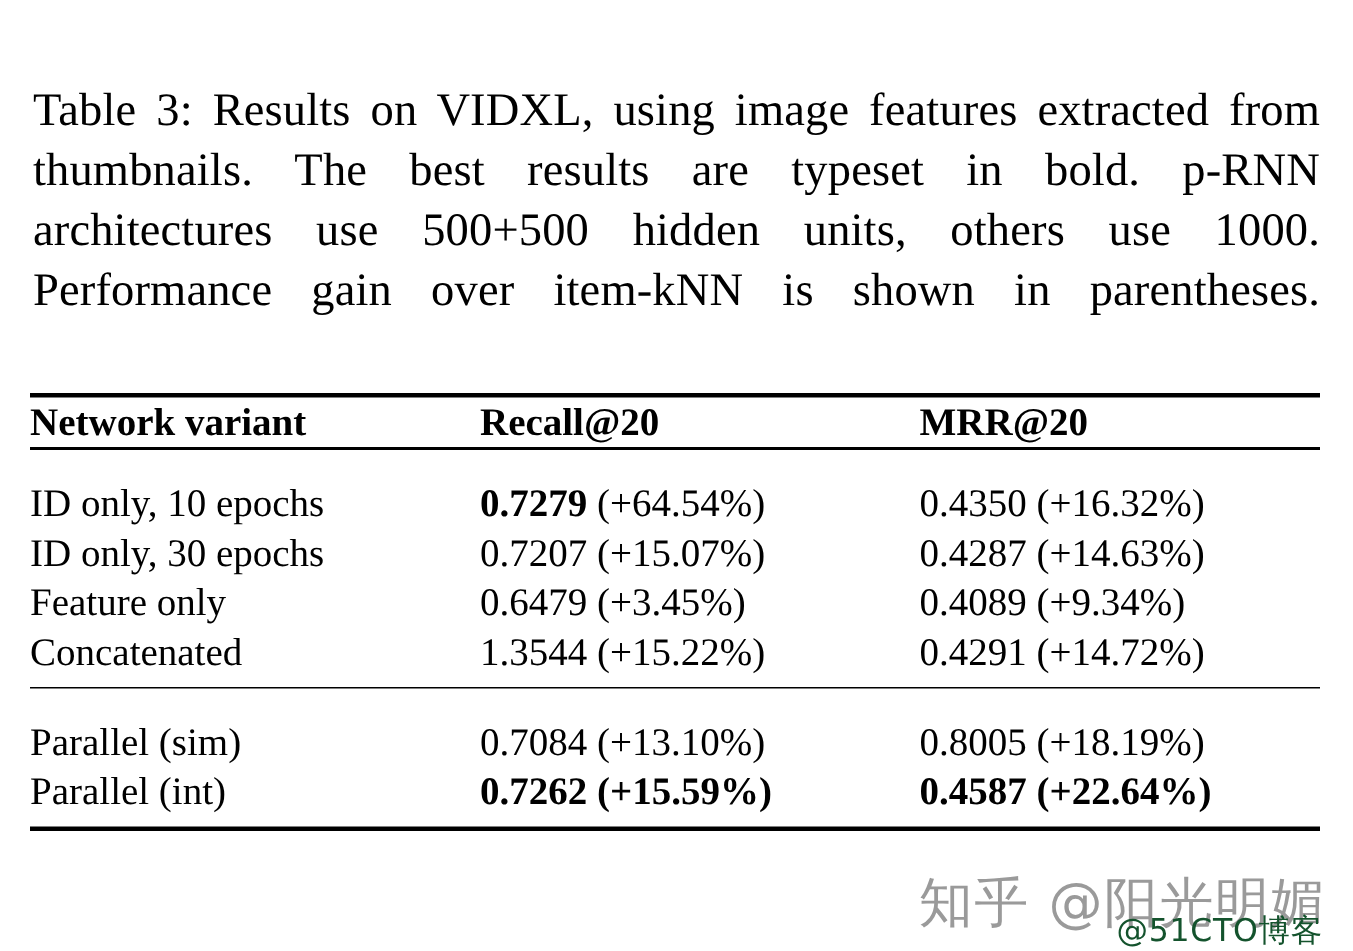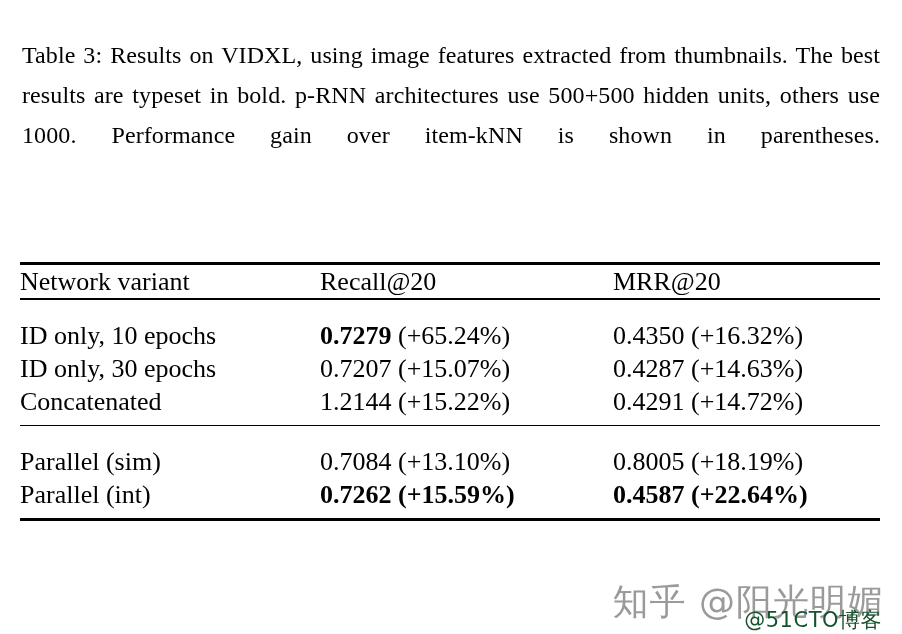--- a/index.html
+++ b/index.html
@@ -15,23 +15,23 @@
     overflow: hidden;
     font-family: "Liberation Serif", "DejaVu Serif", serif;
     color: #000000;
     -webkit-font-smoothing: antialiased;
   }
 
   
   #caption {
     position: absolute;
     left: 22px;
-    top: 11px;
+    top: 22px;
     width: 858px;
-    font-size: 24px;
+    font-size: 31px;
     line-height: 40px;
     text-align: justify;
     text-justify: inter-word;
     letter-spacing: 0.1px;
   }
   
   #caption::after {
     content: "";
     display: inline-block;
     width: 100%;
@@ -69,21 +69,21 @@
   table.datatable td {
     text-align: left;
     vertical-align: baseline;
     padding: 0;
     font-size: 26px;
     line-height: 33px;
     white-space: nowrap;
   }
 
   thead th {
-    font-weight: normal;
+    font-weight: bold;
     font-size: 26.5px;
     padding: 7px 0 9px 15px;
   }
   tbody td {
     font-weight: normal;
     padding: 2.5px 0 2.5px 15px;
   }
 
   tbody tr.pad-top td { padding-top: 19px; }
   tbody tr.pad-bot td { padding-bottom: 7px; }
@@ -142,31 +142,36 @@
 
   <table class="datatable">
     <colgroup>
       <col class="c-name">
         <col class="c-rec">
         <col class="c-mrr">
     </colgroup>
     <tbody id="group-0-body">
         <tr class="pad-top">
           <td>ID only, 10 epochs</td>
-          <td><span class="b">0.7279</span>&nbsp;<span>(+65.24%)</span></td>
+          <td><span class="b">0.7279</span>&nbsp;<span>(+64.54%)</span></td>
           <td><span>0.4350</span>&nbsp;<span>(+16.32%)</span></td>
         </tr>
         <tr>
           <td>ID only, 30 epochs</td>
           <td><span>0.7207</span>&nbsp;<span>(+15.07%)</span></td>
           <td><span>0.4287</span>&nbsp;<span>(+14.63%)</span></td>
         </tr>
+        <tr>
+          <td>Feature only</td>
+          <td><span>0.6479</span>&nbsp;<span>(+3.45%)</span></td>
+          <td><span>0.4089</span>&nbsp;<span>(+9.34%)</span></td>
+        </tr>
         <tr class="pad-bot">
           <td>Concatenated</td>
-          <td><span>1.2144</span>&nbsp;<span>(+15.22%)</span></td>
+          <td><span>1.3544</span>&nbsp;<span>(+15.22%)</span></td>
           <td><span>0.4291</span>&nbsp;<span>(+14.72%)</span></td>
         </tr>
       </tbody>
   </table>
 
   <div class="rule-thin"></div>
 
   <table class="datatable">
     <colgroup>
       <col class="c-name">

